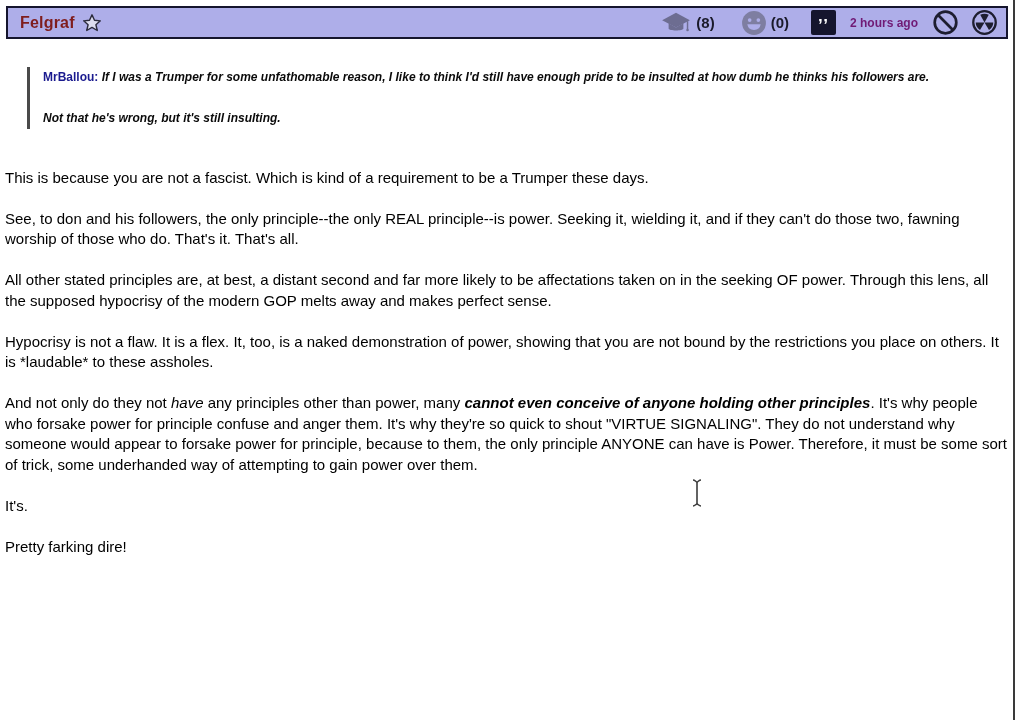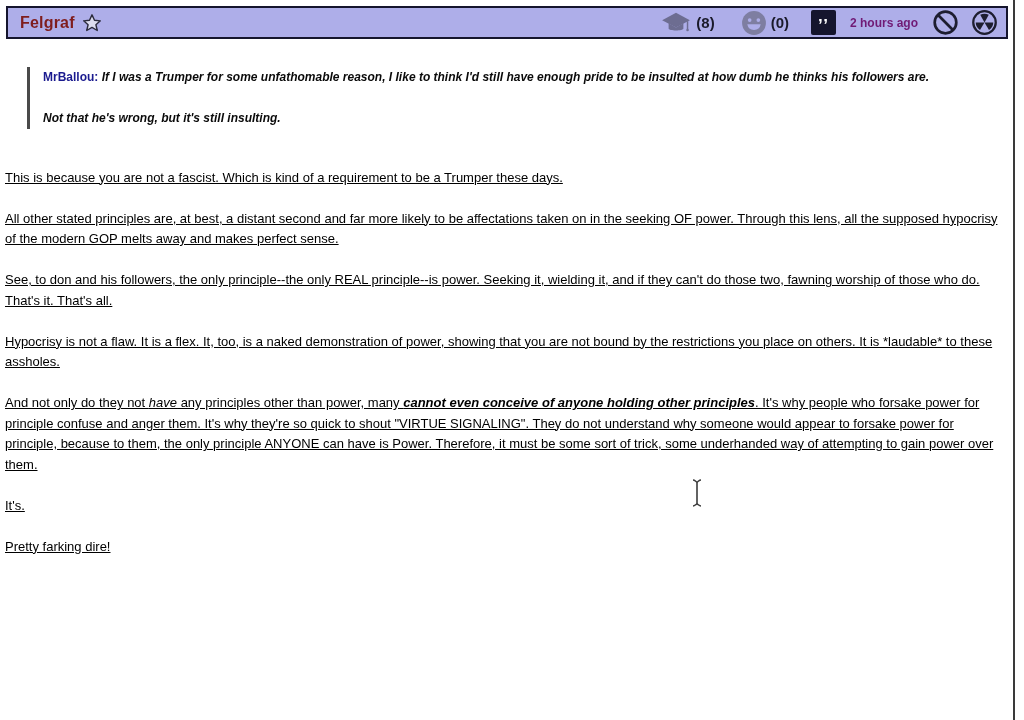--- a/index.html
+++ b/index.html
@@ -93,25 +93,24 @@
     font-style: normal;
     font-weight: bold;
   }
 
   
   .content {
     padding: 0 16px 0 5px;
   }
   .comment-body { margin-top: 39px; }
   .comment-body p {
-    font-size: 13px;
+    font-size: 15px;
     line-height: 20.5px;
     color: #000;
     margin: 0 0 20.5px 0;
-    text-decoration: underline;
   }
   .comment-body .it { font-style: italic; }
   .comment-body .bi { font-style: italic; font-weight: bold; text-align: center; }
 
   
   .page-right-border {
     position: absolute;
     left: 1013px; top: 0;
     width: 2px; height: 720px;
     background: #3a3a3a;
@@ -191,22 +190,22 @@
   <blockquote class="quote-block">
     <p>
       <span class="quote-author">MrBallou:</span>
       <span>If I was a Trumper for some unfathomable reason, I like to think I'd still have enough pride to be insulted at how dumb he thinks his followers are.</span>
     </p>
     <p>Not that he's wrong, but it's still insulting.</p>
   </blockquote>
 
   <div class="comment-body">
       <p><span>This is because you are not a fascist. Which is kind of a requirement to be a Trumper these days.</span></p>
+      <p><span>See, to don and his followers, the only principle--the only REAL principle--is power. Seeking it, wielding it, and if they can't do those two, fawning worship of those who do. That's it. That's all.</span></p>
       <p><span>All other stated principles are, at best, a distant second and far more likely to be affectations taken on in the seeking OF power. Through this lens, all the supposed hypocrisy of the modern GOP melts away and makes perfect sense.</span></p>
-      <p><span>See, to don and his followers, the only principle--the only REAL principle--is power. Seeking it, wielding it, and if they can't do those two, fawning worship of those who do. That's it. That's all.</span></p>
       <p><span>Hypocrisy is not a flaw. It is a flex. It, too, is a naked demonstration of power, showing that you are not bound by the restrictions you place on others. It is *laudable* to these assholes.</span></p>
       <p><span>And not only do they not </span><span class="it">have</span><span> any principles other than power, many </span><span class="bi">cannot even conceive of anyone holding other principles</span><span>. It's why people who forsake power for principle confuse and anger them. It's why they're so quick to shout "VIRTUE SIGNALING". They do not understand why someone would appear to forsake power for principle, because to them, the only principle ANYONE can have is Power. Therefore, it must be some sort of trick, some underhanded way of attempting to gain power over them.</span></p>
       <p><span>It's.</span></p>
       <p><span>Pretty farking dire!</span></p>
     </div>
 </div>
 
 <div class="page-right-border"></div>
 
 <div class="ibeam-cursor">

